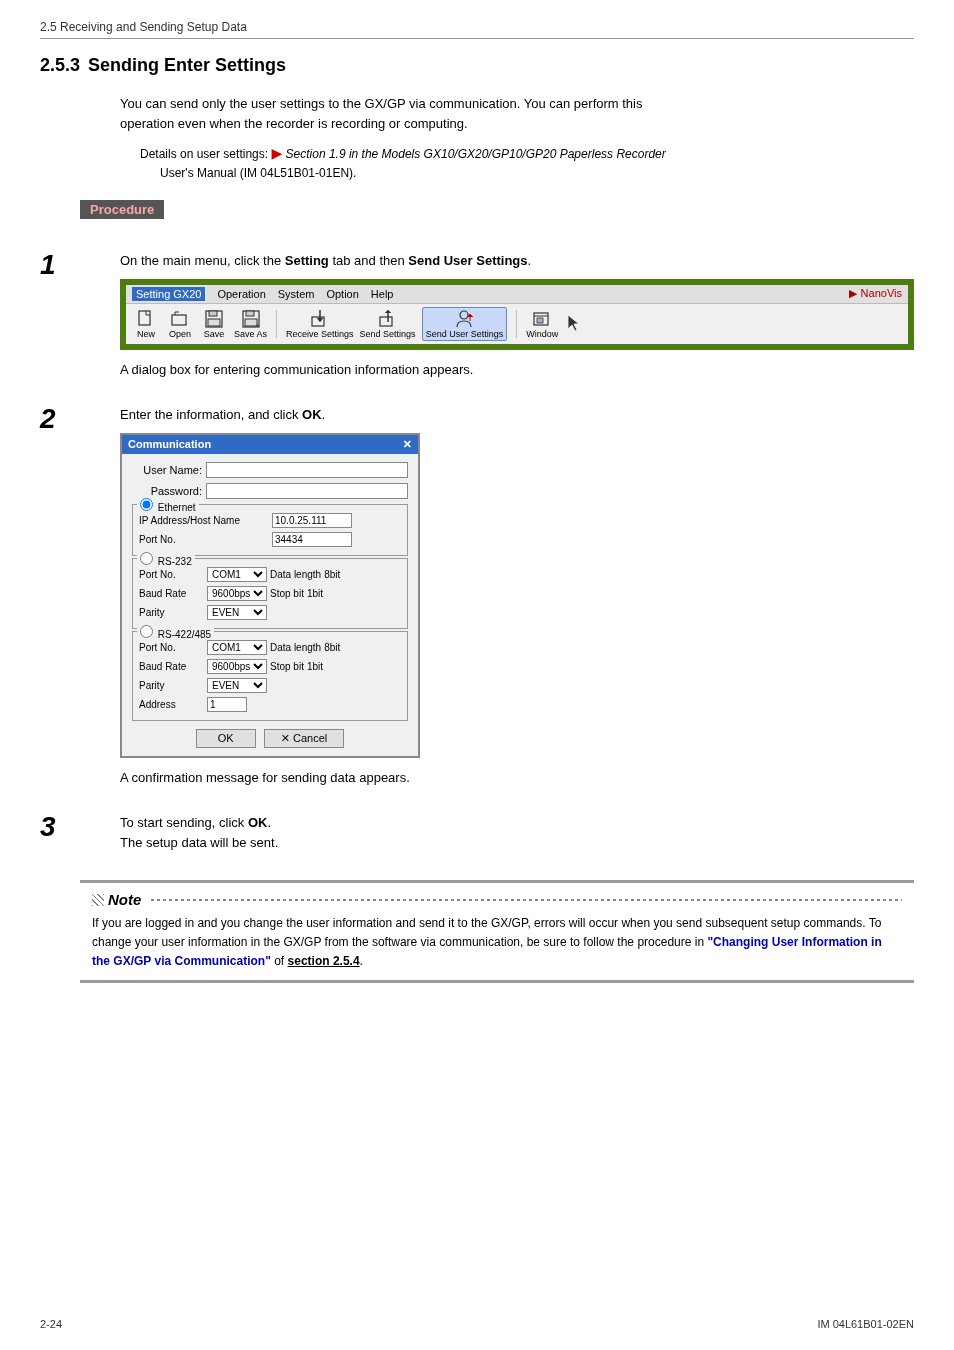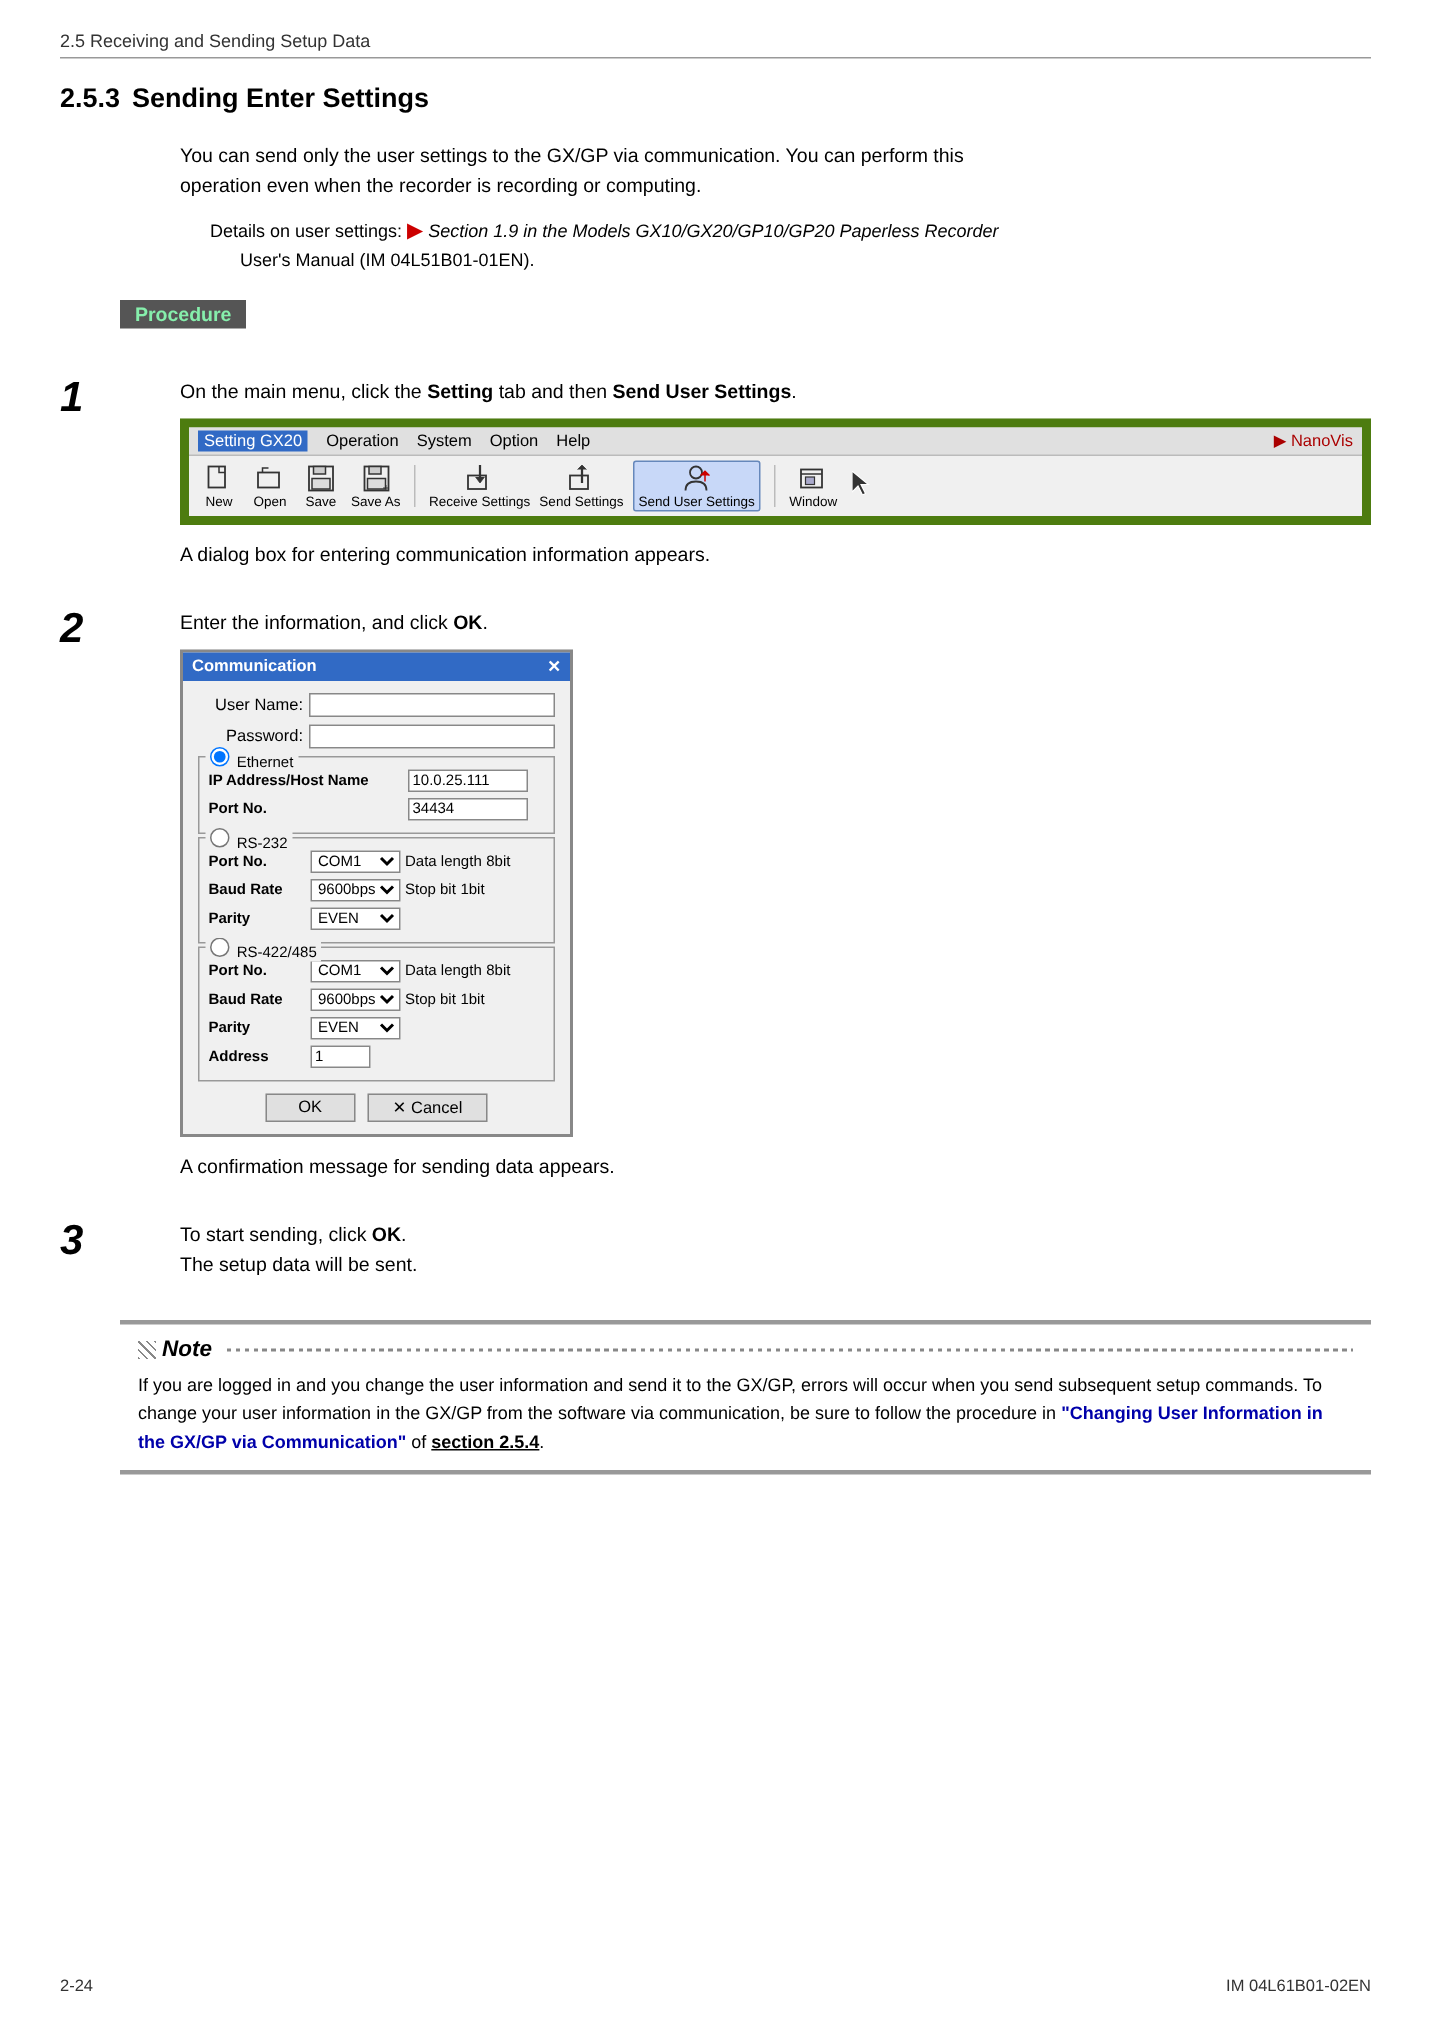--- a/index.html
+++ b/index.html
@@ -40,21 +40,21 @@
       font-size: 12px;
       line-height: 1.5;
     }
     .details-ref .arrow {
       color: #c00;
       font-size: 14px;
     }
     .procedure-label {
       display: inline-block;
       background: #555;
-      color: #86efac;
+      color: #fca5a5;
       font-weight: bold;
       font-size: 13px;
       padding: 2px 10px;
       margin-bottom: 16px;
     }
     .step-container {
       margin-bottom: 18px;
       position: relative;
     }
     .step-number {
@@ -133,21 +133,21 @@
     }
     .highlighted-btn {
       background: #c8d8f8;
       border: 1px solid #6688bb;
       border-radius: 2px;
       padding: 1px 3px;
     }
     .dialog {
       border: 2px solid #888;
       background: #f0f0f0;
-      width: 262px;
+      width: 300px;
       font-size: 11px;
       margin-bottom: 10px;
     }
     .dialog-titlebar {
       background: #316ac5;
       color: #fff;
       padding: 3px 6px;
       display: flex;
       justify-content: space-between;
       align-items: center;
@@ -195,21 +195,20 @@
     }
     .inner-row {
       display: flex;
       align-items: center;
       margin-bottom: 4px;
       gap: 3px;
     }
     .inner-label {
       font-size: 10px;
       width: 65px;
-      font-weight: bold;
     }
     .inner-input {
       border: 1px solid #888;
       background: #fff;
       height: 15px;
       font-size: 10px;
       padding: 0 2px;
       width: 80px;
     }
     .inner-select {

